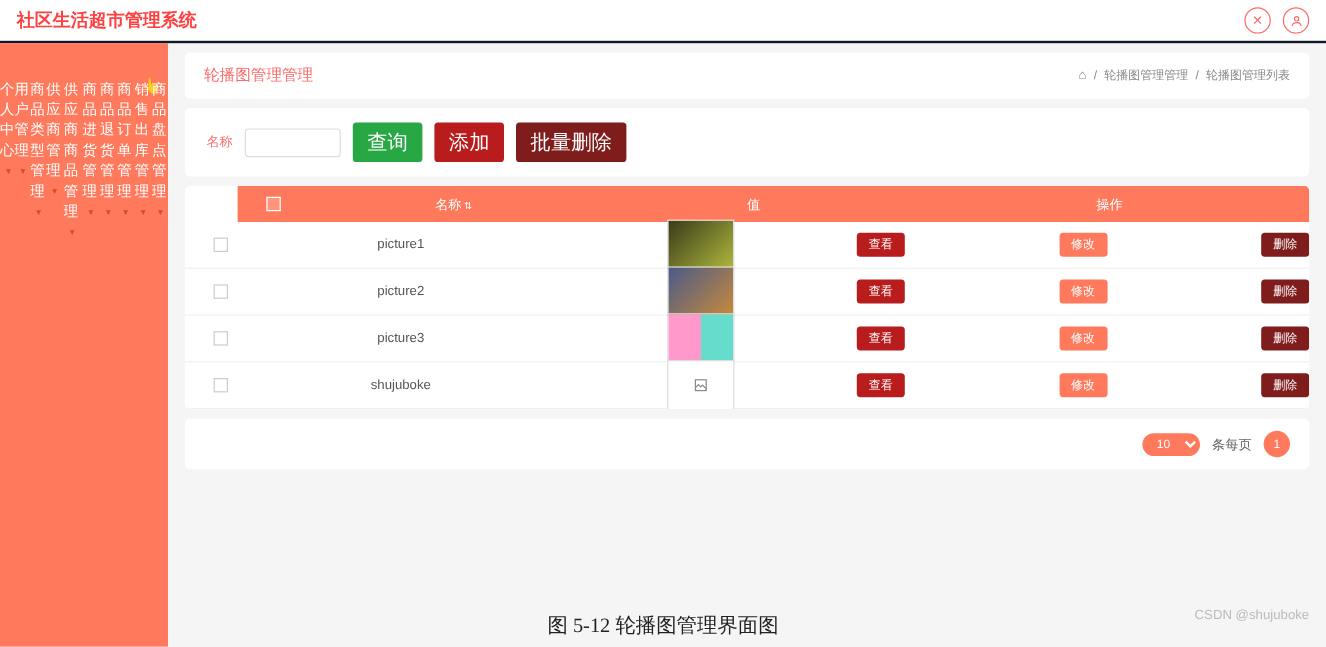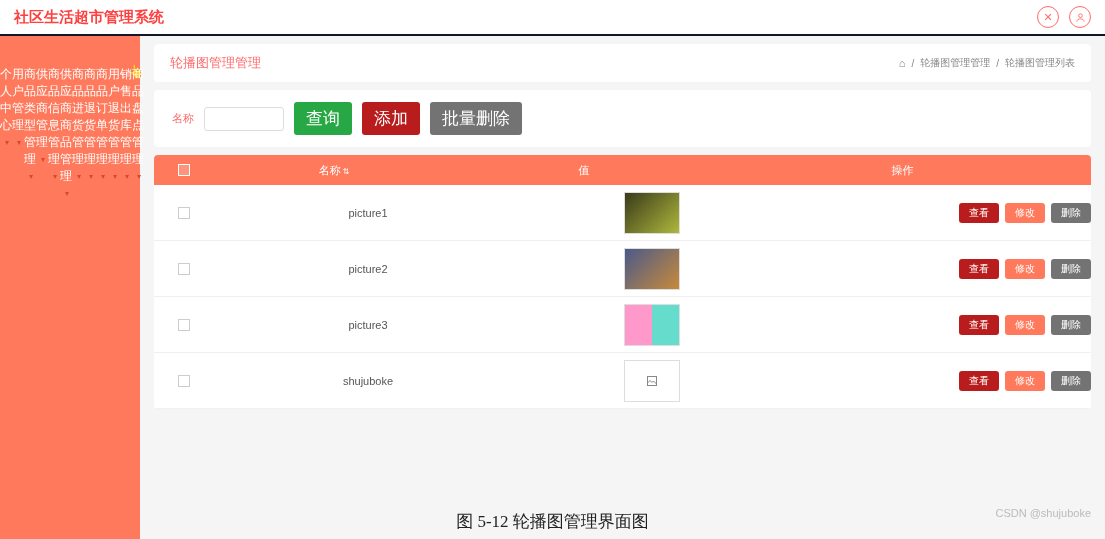--- a/index.html
+++ b/index.html
@@ -24,38 +24,38 @@
     .page-title { color: #ff6b6b; font-size: 13px; }
     .breadcrumb { font-size: 10px; color: #888; display: flex; align-items: center; gap: 6px; }
     .breadcrumb .home-icon { font-size: 11px; }
     
     .search-bar { background: #fff; border-radius: 4px; padding: 12px 18px; display: flex; align-items: center; gap: 10px; margin-bottom: 8px; }
     .search-label { color: #ff6b6b; font-size: 11px; }
     .search-input { border: 1px solid #ddd; border-radius: 3px; height: 24px; width: 80px; padding: 0 6px; font-size: 11px; }
     .btn { border: none; border-radius: 3px; padding: 5px 12px; font-size: 17px; color: #fff; cursor: pointer; }
     .btn-green { background: #28a745; }
     .btn-blue { background: #b91c1c; }
-    .btn-red { background: #737373; }
+    .btn-red { background: #7f1d1d; }
     .btn-orange { background: #ff7a5c; }
     .btn-sm { padding: 3px 10px; font-size: 10px; }
     
     .table-wrap { background: #fff; border-radius: 4px; overflow: hidden; }
-    .thead { background: #ff7a5c; color: #fff; display: flex; align-items: center; height: 30px; font-size: 11px; }
+    .thead { background: #ff7a5c; color: #fff; display: flex; align-items: center; height: 30px; font-size: 11px; margin-left: 44px; }
     .col-check { width: 60px; display: flex; justify-content: center; }
     .col-name { width: 240px; text-align: center; }
     .col-val { width: 260px; text-align: center; }
     .col-ops { flex: 1; text-align: center; }
     .th-checkbox { width: 12px; height: 12px; border: 1px solid #fff; background: rgba(255,255,255,0.2); }
     .sort-icon { font-size: 8px; margin-left: 2px; }
     
-    .trow { display: flex; align-items: center; border-bottom: 1px solid #f0f0f0; height: 56px; font-size: 11px; color: #555; gap: 34px; }
+    .trow { display: flex; align-items: center; border-bottom: 1px solid #f0f0f0; height: 39px; font-size: 11px; color: #555; }
     .td-checkbox { width: 12px; height: 12px; border: 1px solid #ccc; }
     .thumb { width: 56px; height: 42px; background: linear-gradient(135deg,#888,#bbb); border: 1px solid #ddd; margin: 0 auto; display: flex; align-items: center; justify-content: center; font-size: 9px; color: #888; }
     .thumb.broken { background: #fff; }
-    .ops-cell { display: flex; justify-content: flex-end; gap: 6px; }
+    .ops-cell { display: flex; justify-content: space-between; gap: 6px; }
     
     .pager { background: #fff; border-radius: 4px; margin-top: 8px; padding: 10px 16px; display: flex; justify-content: flex-end; align-items: center; gap: 10px; font-size: 11px; color: #666; }
     .page-size { background: #ff7a5c; color: #fff; border: none; border-radius: 10px; padding: 3px 8px; font-size: 10px; }
     .page-num { background: #ff7a5c; color: #fff; width: 22px; height: 22px; border-radius: 50%; display: flex; align-items: center; justify-content: center; font-size: 10px; }
     
     .caption { position: absolute; bottom: 6px; width: 100%; text-align: center; font-size: 17px; font-family: "SimSun", serif; color: #222; }
     .watermark { position: absolute; bottom: 20px; right: 14px; font-size: 11px; color: #bbb; }
   </style>
 </head>
 <body>
@@ -72,27 +72,25 @@
     </div>
   </div>
 </div>
 
 <div class="main">
   <div class="sidebar">
     <div class="sidebar-item"><span>个人中心</span><span class="caret">▾</span></div>
     <div class="sidebar-item"><span>用户管理</span><span class="caret">▾</span></div>
     <div class="sidebar-item"><span>商品类型管理</span><span class="caret">▾</span></div>
     <div class="sidebar-item"><span>供应商管理</span><span class="caret">▾</span></div>
-    <div class="sidebar-item"><span>商品信息管理</span><span class="caret">▾</span></div>
     <div class="sidebar-item active"><span></span><span class="cursor-icon">👆</span></div>
     <div class="sidebar-item"><span>供应商商品管理</span><span class="caret">▾</span></div>
     <div class="sidebar-item"><span>商品进货管理</span><span class="caret">▾</span></div>
     <div class="sidebar-item"><span>商品退货管理</span><span class="caret">▾</span></div>
     <div class="sidebar-item"><span>商品订单管理</span><span class="caret">▾</span></div>
-    <div class="sidebar-item"><span>用户退货管理</span><span class="caret">▾</span></div>
     <div class="sidebar-item"><span>销售出库管理</span><span class="caret">▾</span></div>
     <div class="sidebar-item"><span>商品盘点管理</span><span class="caret">▾</span></div>
   </div>
 
   <div class="content">
     <div class="page-header">
       <div class="page-title">轮播图管理管理</div>
       <div class="breadcrumb">
         <span class="home-icon">⌂</span>
         <span>/</span>
@@ -179,17 +177,22 @@
             </div>
           </div>
         <div class="col-ops ops-cell">
           <button class="btn btn-blue btn-sm">查看</button>
           <button class="btn btn-orange btn-sm">修改</button>
           <button class="btn btn-red btn-sm">删除</button>
         </div>
       </div>
     </div>
 
+    <div class="pager">
+      <select class="page-size"><option>10</option></select>
+      <span>条每页</span>
+      <div class="page-num">1</div>
+    </div>
   </div>
 </div>
 
 <div class="caption">图 5-12 轮播图管理界面图</div>
 <div class="watermark">CSDN @shujuboke</div>
 
 </body></html>

